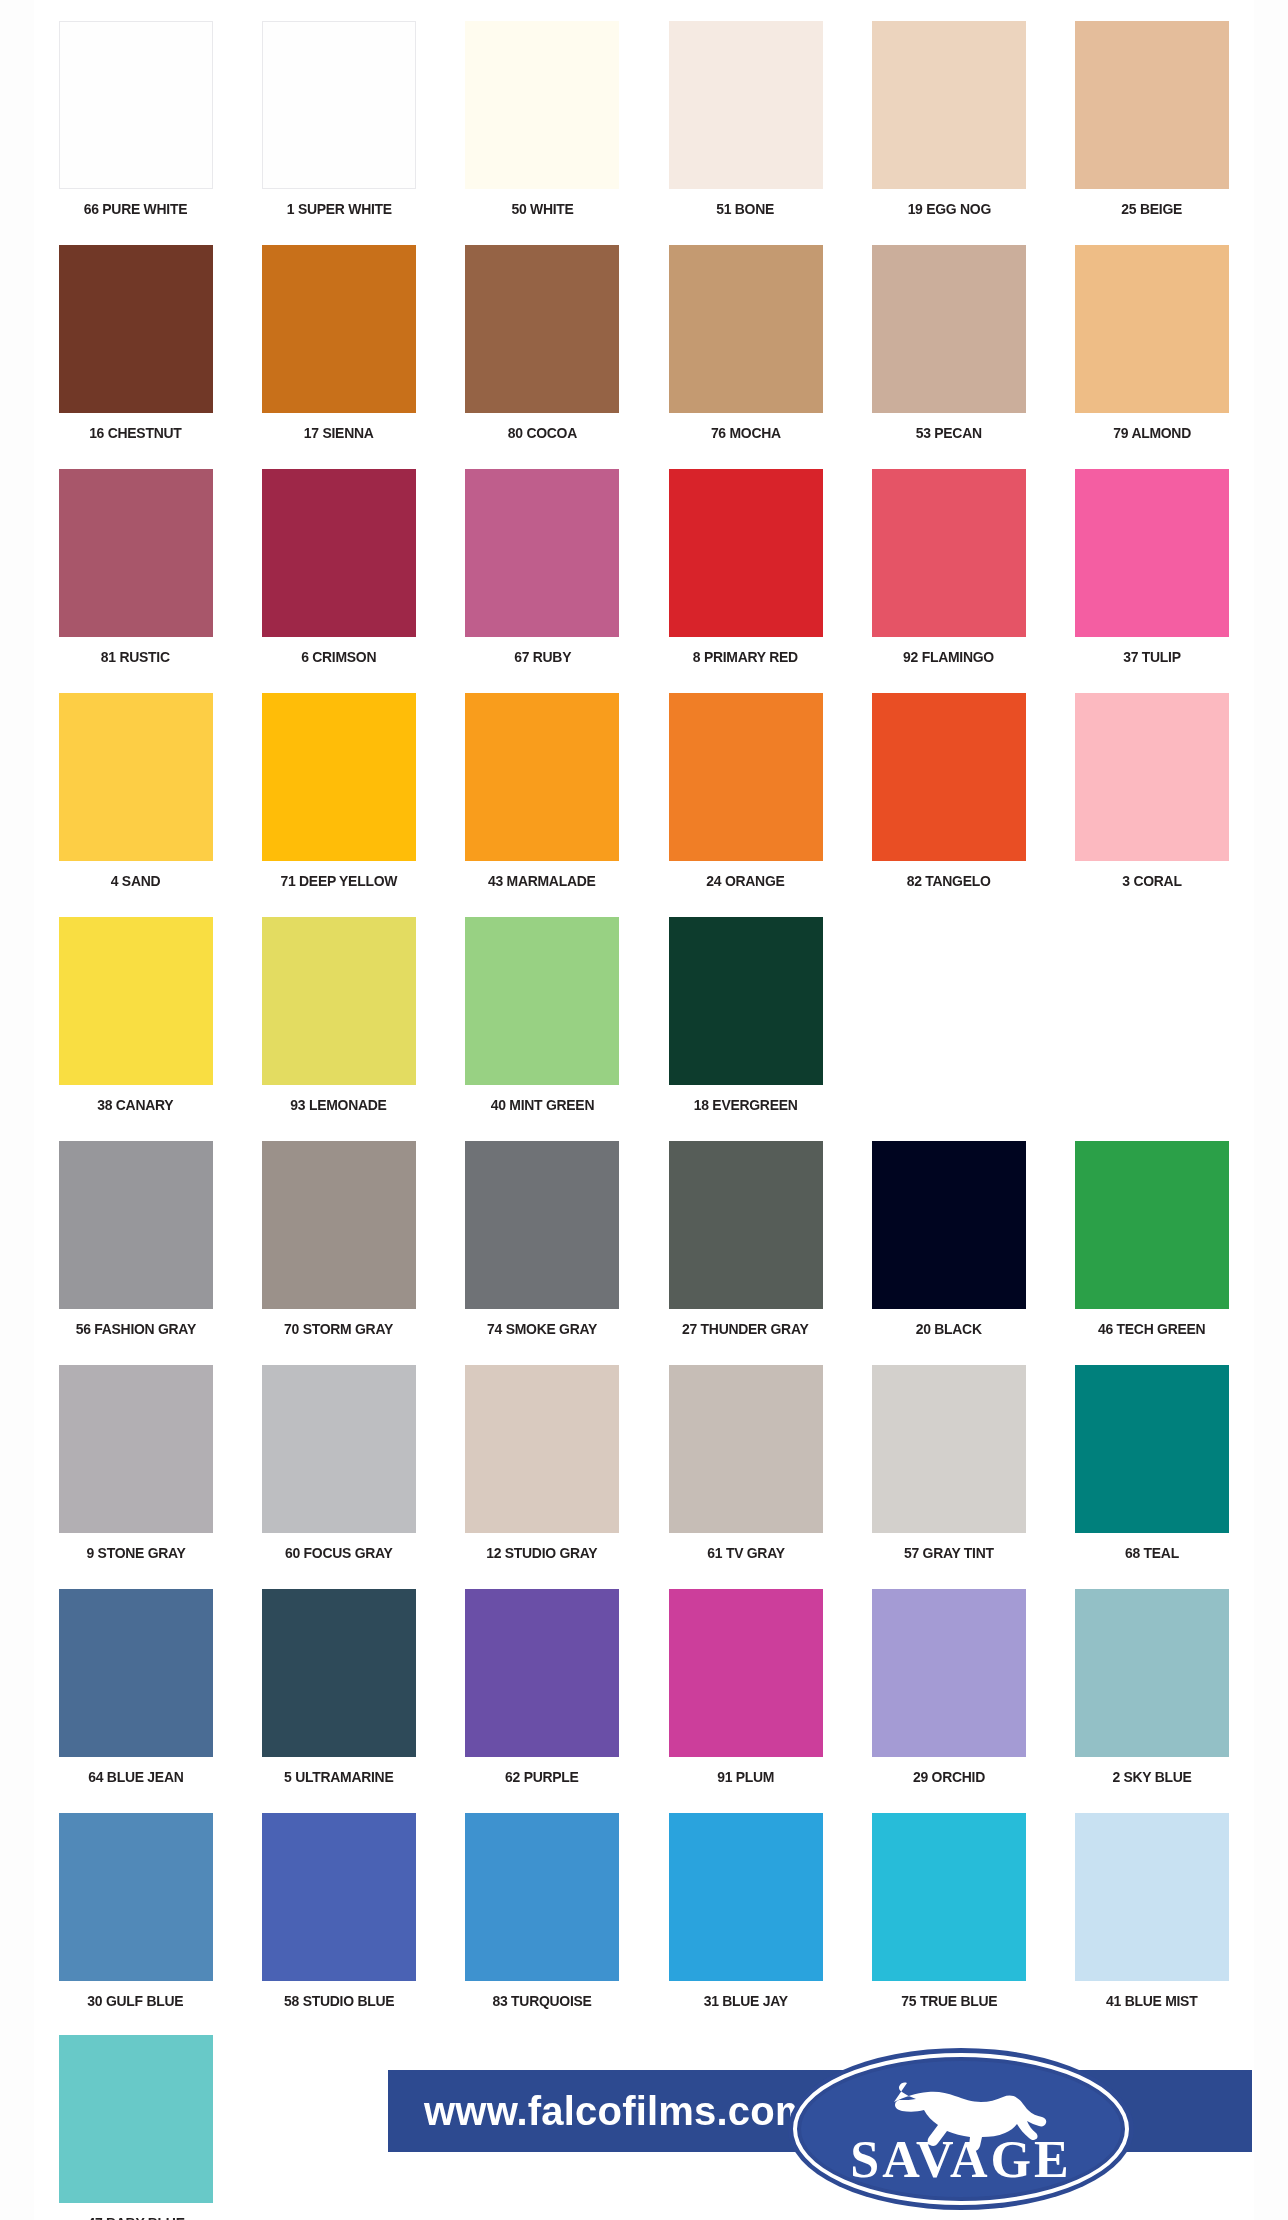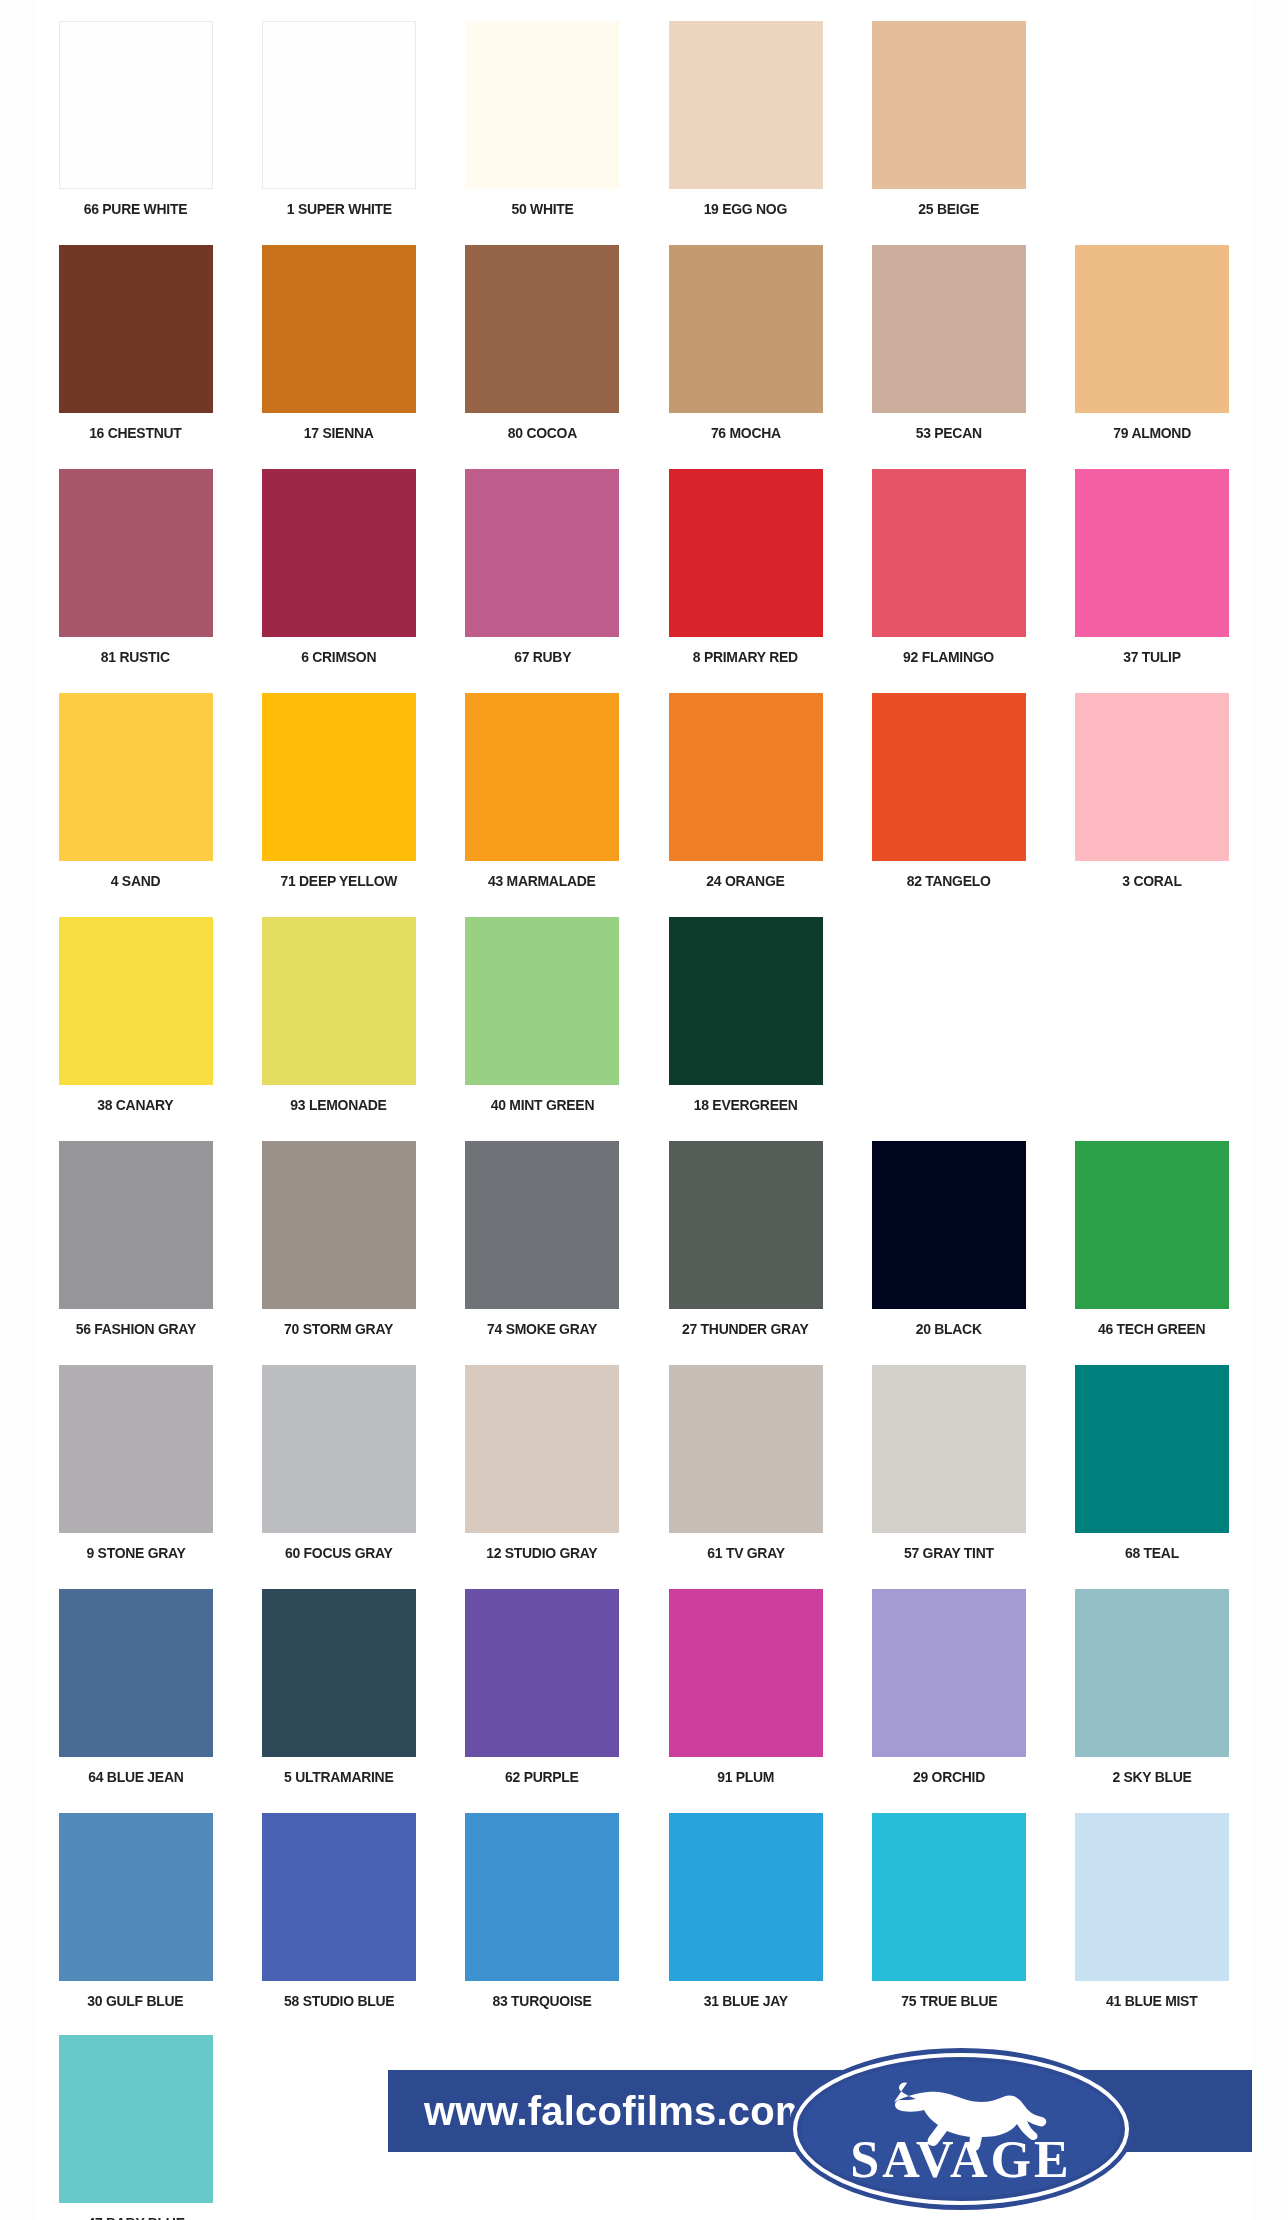--- a/index.html
+++ b/index.html
@@ -141,20 +141,24 @@
           <div class="chip bordered" style="background-color: rgb(254, 254, 254);"></div>
           <div class="chip-label">66 PURE WHITE</div>
         </div>
         <div class="swatch-cell">
           <div class="chip bordered" style="background-color: rgb(254, 254, 254);"></div>
           <div class="chip-label">1 SUPER WHITE</div>
         </div>
         <div class="swatch-cell">
           <div class="chip" style="background-color: rgb(255, 252, 239);"></div>
           <div class="chip-label">50 WHITE</div>
+        </div>
+        <div class="swatch-cell">
+          <div class="chip" style="background-color: rgb(245, 234, 226);"></div>
+          <div class="chip-label">51 BONE</div>
         </div>
         <div class="swatch-cell">
           <div class="chip" style="background-color: rgb(236, 212, 190);"></div>
           <div class="chip-label">19 EGG NOG</div>
         </div>
         <div class="swatch-cell">
           <div class="chip" style="background-color: rgb(228, 189, 155);"></div>
           <div class="chip-label">25 BEIGE</div>
         </div>
       </div>

